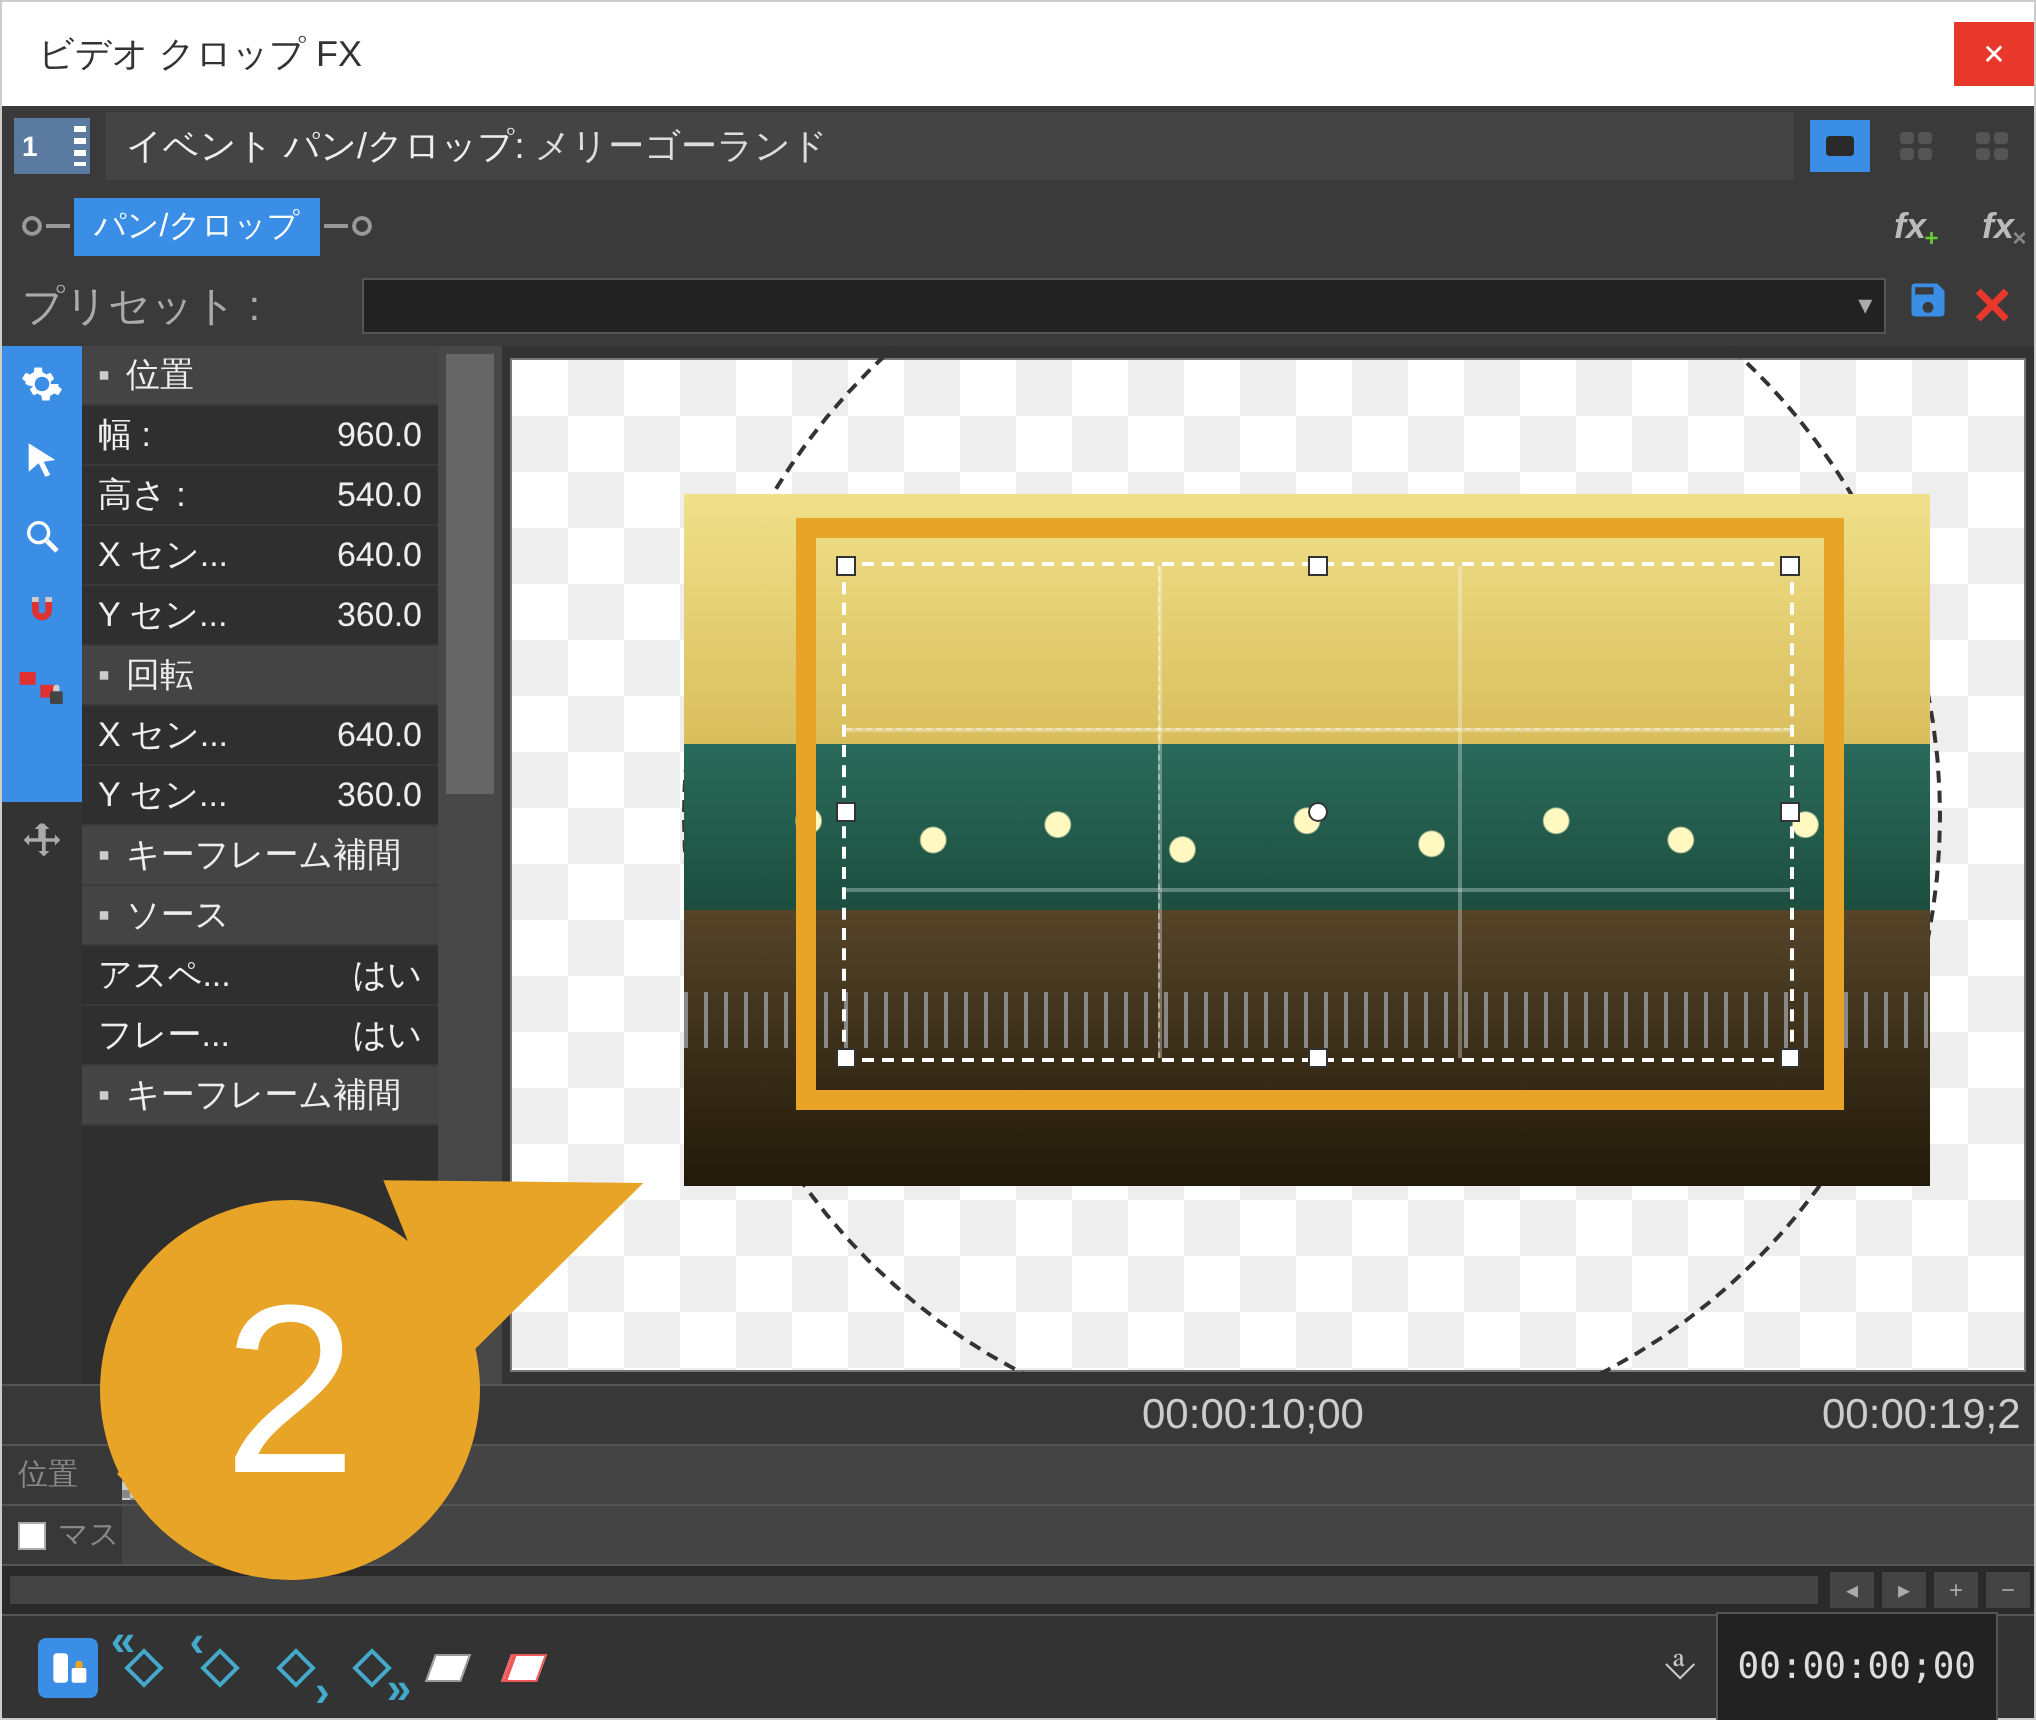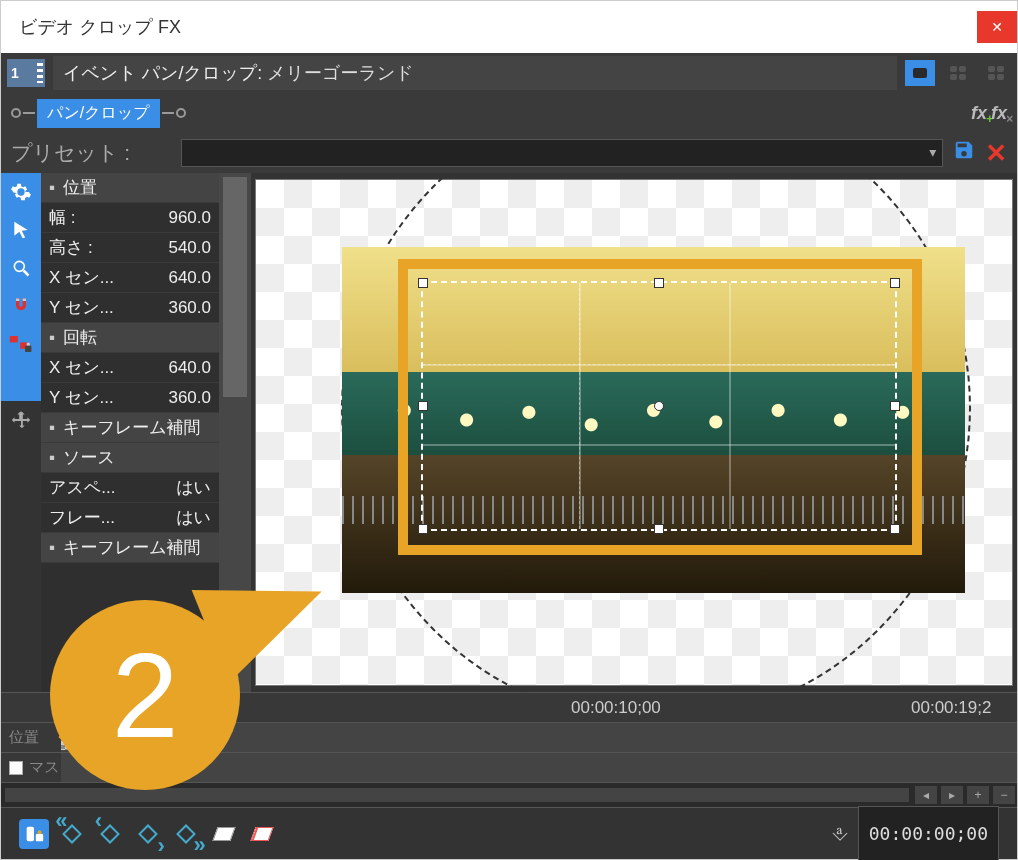--- a/index.html
+++ b/index.html
@@ -19,21 +19,21 @@
 .view-btn.active { background: #3a8ee6; }
 .grid-icon { width: 16px; height: 14px; display: grid; grid-template-columns: 1fr 1fr; gap: 2px; }
 .grid-icon span { background: #2a2a2a; border-radius: 2px; }
 .grid-icon.inactive span { background: #555; }
 .list-icon { width: 14px; height: 10px; background: #2a2a2a; border-radius: 2px; }
 .chain-bar { height: 40px; display: flex; align-items: center; padding: 0 10px; justify-content: space-between; }
 .chain-left { display: flex; align-items: center; gap: 2px; }
 .chain-o { width: 10px; height: 10px; border: 2px solid #999; border-radius: 50%; }
 .chain-line { width: 12px; height: 2px; background: #999; }
 .chip { background: #3a8ee6; color: #fff; padding: 4px 10px; font-size: 16px; }
-.chain-right { display: flex; gap: 4px; }
+.chain-right { display: flex; gap: 28px; }
 .fx-icon { font-size: 18px; font-style: italic; font-weight: bold; color: #bbb; position: relative; }
 .fx-add::after { content: "+"; color: #6c3; font-size: 12px; position: absolute; bottom: -2px; right: -6px; }
 .fx-del::after { content: "×"; color: #888; font-size: 12px; position: absolute; bottom: -2px; right: -6px; }
 .preset-bar { height: 40px; display: flex; align-items: center; padding: 0 10px; gap: 10px; }
 .preset-label { color: #aaa; font-size: 21px; width: 160px; }
 .preset-combo { flex: 1; height: 28px; background: #222; border: 1px solid #555; position: relative; }
 .preset-combo::after { content: "▾"; position: absolute; right: 6px; top: 4px; color: #aaa; font-size: 14px; }
 .save-icon { color: #3a8ee6; font-size: 22px; }
 .del-icon { color: #e8372b; font-size: 26px; font-weight: bold; }
 .main-area { flex: 1; display: flex; min-height: 0; }
@@ -84,21 +84,21 @@
 .h-cc { left: 50%; top: 50%; margin:-5px 0 0 -5px; border-radius: 50%; background: #fff;}
 .inner-grid { position:absolute; inset:0; }
 .inner-grid::before, .inner-grid::after { content:""; position:absolute; background: rgba(255,255,255,0.3); }
 .inner-grid::before { left:33%; top:0; bottom:0; width:1px; box-shadow: 150px 0 rgba(255,255,255,0.3); border-left:1px dashed rgba(255,255,255,0.4); }
 .inner-grid::after { top:33%; left:0; right:0; height:1px; box-shadow: 0 80px rgba(255,255,255,0.3); border-top:1px dashed rgba(255,255,255,0.4); }
 
 .callout-circle { position: absolute; left: 50px; top: 600px; width: 190px; height: 190px; background: #e8a426; border-radius: 50%; display: flex; align-items: center; justify-content: center; color: #fff; font-size: 120px; font-weight: 300; z-index: 100; }
 .callout-arrow { position: absolute; left: 206px; top: 564px; width: 0; height: 0; z-index: 99; transform: rotate(-22deg); border-left: 120px solid #e8a426; border-top: 50px solid transparent; border-bottom: 50px solid transparent; }
 
 .timeline { background: #383838; }
-.time-ruler { height: 30px; display: flex; align-items: center; color: #ccc; font-size: 17px; border-top: 1px solid #555; position: relative; }
+.time-ruler { height: 30px; display: flex; align-items: center; color: #ccc; font-size: 21px; border-top: 1px solid #555; position: relative; }
 .time-ruler span { position: absolute; }
 .tl-rows { border-top: 1px solid #555; }
 .tl-row { height: 30px; display: flex; align-items: center; border-bottom: 1px solid #555; }
 .tl-row-label { width: 60px; padding-left: 8px; color: #888; font-size: 15px; display:flex; align-items:center; gap:6px; }
 .tl-track { flex: 1; height: 100%; background: #444; position: relative; }
 .tl-thumb { position: absolute; left: 0; top: 2px; bottom: 2px; width: 16px; background: repeating-conic-gradient(#888 0 25%, #ccc 0 50%) 0 0/8px 8px; }
 .kf-mark { position:absolute; left: 0; top: 8px; width: 12px; height: 12px; background: #e8a426; transform: rotate(45deg); }
 .scrollbar-h { height: 24px; background: #2a2a2a; display: flex; align-items: center; }
 .sb-track { flex: 1; height: 14px; background: #444; margin: 0 4px; position: relative; }
 .sb-btn { width: 22px; height: 18px; background: #444; margin: 0 2px; display: flex; align-items: center; justify-content: center; color: #aaa; font-size: 12px; }

